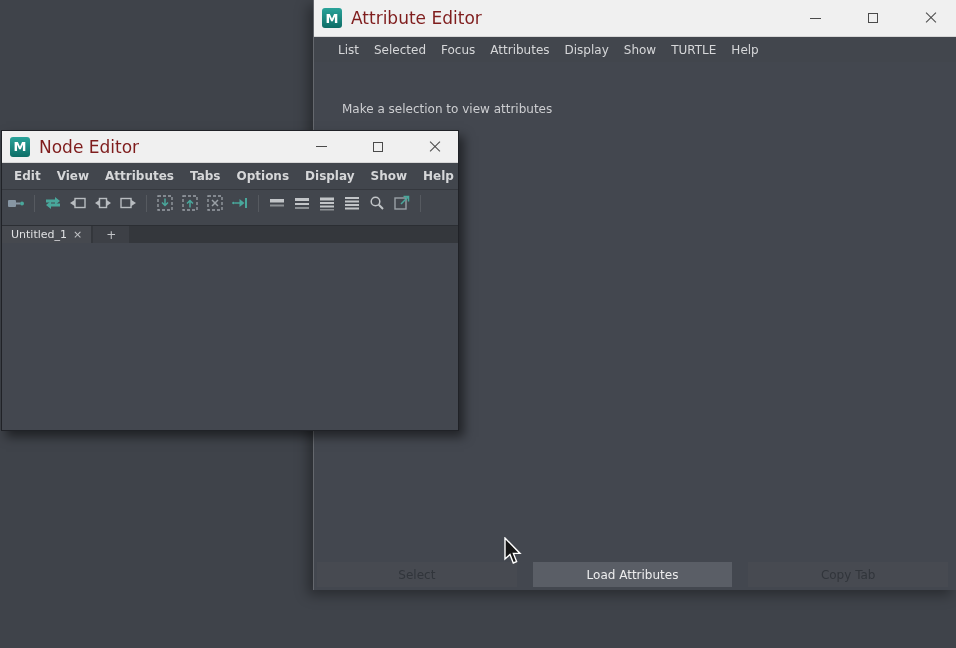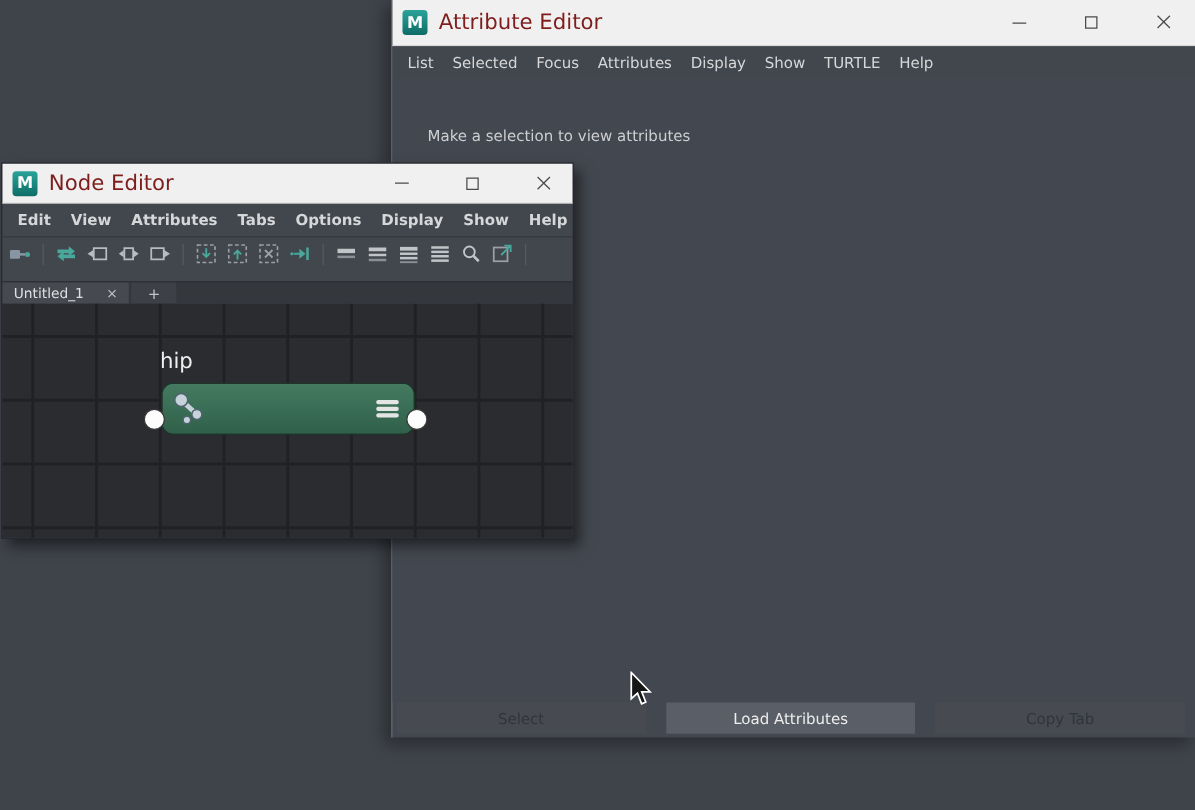--- a/index.html
+++ b/index.html
@@ -20,41 +20,41 @@
   .glyph-max { width:10px; height:10px; border:1px solid #4a4a4a; }
   .glyph-x1,.glyph-x2 { position:absolute; width:14px; height:1px; background:#4a4a4a; left:4px; top:10px; }
   .glyph-x1 { transform:rotate(45deg); } .glyph-x2 { transform:rotate(-45deg); }
 
   .menubar { display:flex; align-items:center; background:#42464d; color:#d6d7d9; font-size:12px; }
   .menu-item { white-space:nowrap; cursor:default; }
 
   
   .ae-window { left:313px; top:0; width:643px; height:590px; box-shadow:-5px 5px 12px rgba(0,0,0,.35); border-left:1px solid #65686e; }
   .ae-window .titlebar { height:37px; }
-  .ae-menubar { height:25px; gap:15px; padding-left:12px; }
+  .ae-menubar { height:25px; gap:15px; padding-left:24px; }
   .ae-body { position:relative; height:500px; background:#43474f; }
   .ae-message { position:absolute; left:28px; top:24px; font-size:12px; color:#cdced1;margin-top:16px; }
   .ae-footer { position:absolute; left:3px; right:8px; bottom:3px; height:25px; display:flex; gap:16px; }
   .ae-btn { flex:1; border:none; font-family:inherit; font-size:12px; cursor:default; }
   .ae-btn.dim { background:#474a51; color:#31353b; }
   .ae-btn.primary { background:#5a5e66; color:#ededee; }
 
   
   .ne-window { left:1px; top:130px; width:458px; height:301px; border:1px solid #202227;
                box-shadow:5px 6px 10px rgba(0,0,0,.5); }
   .ne-window .titlebar { height:32px; }
   .ne-window .win-controls { gap:35px; padding-right:12px; }
   .ne-menubar { height:26px; gap:16px; padding-left:12px;font-weight:bold; }
   .ne-toolbar { height:27px; background:#42464d; border-top:1px solid #35383e; display:flex; align-items:center; padding:0 5px; gap:7px; }
   .tb-icon { width:18px; height:18px; display:flex; align-items:center; justify-content:center; flex:0 0 auto; cursor:default; }
   .tb-icon svg { width:18px; height:18px; display:block; }
   .tb-sep { width:1px; height:17px; background:#565a60; margin:0 2px; flex:0 0 auto; }
   .ne-strip { height:9px; background:#42464d; }
   .ne-tabbar { height:18px; background:#34373c; border-top:1px solid #2b2e33; display:flex; align-items:stretch; }
-  .ne-tab { display:flex; align-items:center; gap:18px; padding:0 9px; background:#46494f; color:#dfe0e2; font-size:11px; cursor:default; }
+  .ne-tab { display:flex; align-items:center; gap:6px; padding:0 9px; background:#46494f; color:#dfe0e2; font-size:11px; cursor:default; }
   .ne-tab-close { color:#c3c5c8; font-size:11px; }
   .ne-add-tab { width:36px; margin-left:2px; display:flex; align-items:center; justify-content:center;
                 background:#3d4046; color:#c3c5c8; font-size:12px; cursor:default; }
   .ne-canvas { position:relative; height:187px; background-color:#2b2c30;
     background-image:linear-gradient(to right,#202125 2px,transparent 2px),
                      linear-gradient(to bottom,#202125 2px,transparent 2px);
     background-size:51px 51px; background-position:23px 25px; overflow:hidden; }
 
   .node-label { position:absolute; left:126px; top:36px; color:#eef0f0; font-size:17px; }
   .graph-node { position:absolute; left:127px; top:63px; width:203px; height:42px; border-radius:10px;
@@ -250,37 +250,19 @@
     <div class="ne-strip"></div>
 
     <div class="ne-tabbar">
       <span class="ne-tab">
         <span>Untitled_1</span>
         <span class="ne-tab-close">×</span>
       </span>
       <span class="ne-add-tab">+</span>
     </div>
 
-    <div class="ne-canvas">
-      <div class="node-label">hip</div>
-      <div class="graph-node">
-        <svg class="node-joint-icon" viewBox="0 0 28 30">
-          <path d="M10 10L20 19" stroke="#c6d2d9" stroke-width="4"></path>
-          <circle cx="8" cy="8" r="5.2" fill="#c6d2d9" stroke="#4f6270" stroke-width="1.2"></circle>
-          <circle cx="20.5" cy="19.5" r="4" fill="#c6d2d9" stroke="#4f6270" stroke-width="1.2"></circle>
-          <circle cx="12.5" cy="24" r="3" fill="#c6d2d9" stroke="#4f6270" stroke-width="1.2"></circle>
-        </svg>
-        <svg class="node-grip-icon" viewBox="0 0 20 16">
-          <rect x="1" y="1" width="18" height="3.4" rx="1.6" fill="#e4e6e6"></rect>
-          <rect x="1" y="6.3" width="18" height="3.4" rx="1.6" fill="#e4e6e6"></rect>
-          <rect x="1" y="11.6" width="18" height="3.4" rx="1.6" fill="#e4e6e6"></rect>
-        </svg>
-      </div>
-      <span class="socket in"></span>
-      <span class="socket out"></span>
-    </div>
   </div>
 
   <svg class="mouse-cursor" width="22" height="30" viewBox="0 0 22 30">
     <path d="M2 1 L2 22 L7 17.5 L10.3 26 L13.6 24.6 L10.4 16.4 L17 16.4 Z" fill="#161616" stroke="#ffffff" stroke-width="1.4"></path>
   </svg>
 
 </div>
 
 </body></html>

